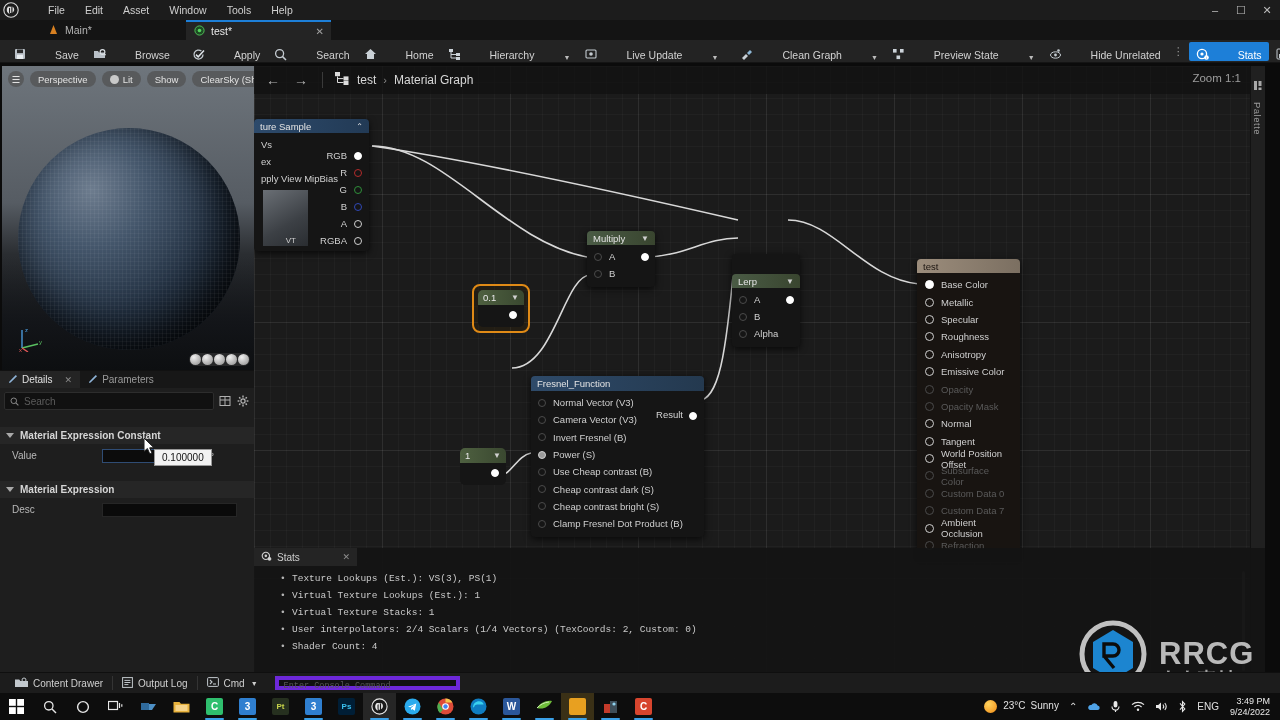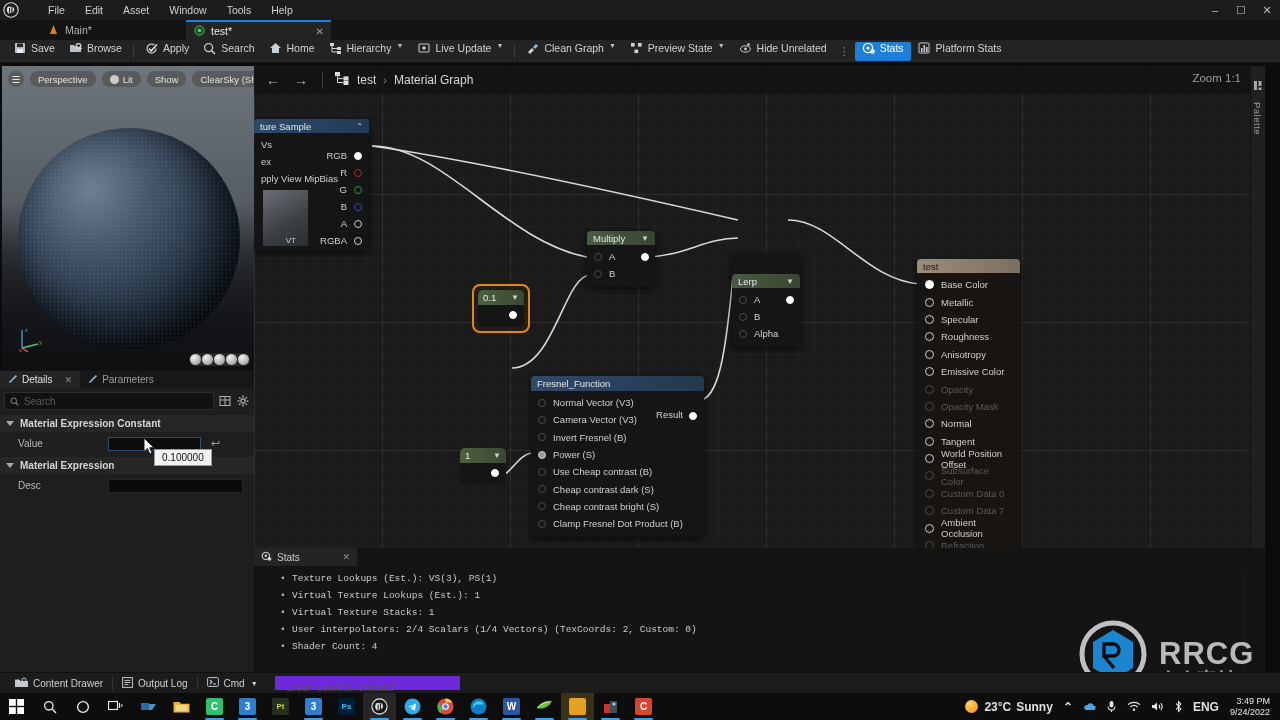--- a/index.html
+++ b/index.html
@@ -48,22 +48,22 @@
   .tab .tab-ico { width: 12px; height: 12px; margin-right: 5px; display:inline-block; }
   .tab .tab-close { position: absolute; right: 7px; font-size: 10px; color: #a0a0a0; }
 
   
   .toolbar {
     position: absolute; top: 40px; left: 0; width: 1280px; height: 23px;
     background: #232323; display: flex; align-items: center; padding-left: 6px;
     border-bottom: 1px solid #141414;
   }
   .tb-btn {
-    display: flex; align-items: flex-start; height: 19px; padding: 0 7px;
-    font-size: 10.5px; color: #d2d2d2; border-radius: 2px; white-space: nowrap;
+    display: flex; align-items: flex-end; height: 19px; padding: 0 7px;
+    font-size: 10.5px; color: #d2d2d2; border-radius: 2px; white-space: nowrap; gap: 24px;
   }
   .tb-btn.active { background: #1d7fd8; color: #fff; }
   .tb-ico { margin-right: 5px; display: inline-flex; width: 13px; height: 13px;
             align-items: center; justify-content: center; }
   .tb-caret { margin-left: 5px; font-size: 7px; color: #bbb; }
   .tb-sep { width: 1px; height: 15px; background: #3a3a3a; margin: 0 4px; }
   .tb-dots { color: #9a9a9a; font-size: 11px; padding: 0 5px; letter-spacing: 0; }
 
   
   .viewport {
@@ -123,25 +123,25 @@
     display: flex; align-items: center; height: 20px; margin: 3px 4px 0 4px; gap: 4px;
   }
   .det-search {
     flex: 1; height: 18px; background: #111; border: 1px solid #2d2d2d;
     display: flex; align-items: center; padding: 0 5px; border-radius: 2px;
   }
   .det-search .ph { font-size: 10px; color: #5c5c5c; margin-left: 5px; }
   .det-icobtn { width: 14px; height: 14px; display: flex; align-items: center; justify-content: center; }
   .det-sec {
     display: flex; align-items: center; height: 17px; background: #262626;
-    margin-top: 4px; padding-left: 6px; font-size: 10px; color: #d6d6d6; font-weight: bold;
+    margin-top: 16px; padding-left: 6px; font-size: 10px; color: #d6d6d6; font-weight: bold;
   }
   .tri { width: 0; height: 0; border-left: 4px solid transparent; border-right: 4px solid transparent;
          border-top: 5px solid #a9a9a9; margin-right: 6px; }
-  .det-row { display: flex; align-items: center; height: 19px; padding-left: 18px; margin-top: 2px; }
+  .det-row { display: flex; align-items: center; height: 19px; padding-left: 12px; margin-top: 2px; }
   .det-label { font-size: 10px; color: #b8b8b8; width: 90px; }
   .det-value-box {
     width: 93px; height: 14px; background: #0c0c0c; border: 1px solid #2f4c74;
     font-size: 9.5px; color: #cfcfcf; padding-left: 4px; line-height: 13px;
   }
   .det-value-box.plain { border-color: #262626; width: 135px; background: #0a0a0a; }
   .det-reset { margin-left: 10px; font-size: 11px; color: #9a9a9a; }
   .cursor-arrow { position: absolute; left: 144px; top: 438px; z-index: 40; }
   .tooltip {
     position: absolute; left: 154px; top: 449px; background: #f2f2f2; color: #111;
@@ -288,41 +288,41 @@
 
   
   .statusbar {
     position: absolute; left: 0; top: 672px; width: 1280px; height: 21px;
     background: #1c1c1c; display: flex; align-items: center; padding-left: 6px;
     border-top: 1px solid #0f0f0f;
   }
   .sb-btn { display: flex; align-items: center; font-size: 10px; color: #cfcfcf; padding: 0 9px; height: 17px; }
   .sb-sep { width: 1px; height: 14px; background: #343434; }
   .sb-console {
-    width: 185px; height: 14px; background: #111; border: 7px solid #6d28d9;
+    width: 185px; height: 14px; background: #111; border: 4px solid #6d28d9;
     font-family: "Liberation Mono", monospace; font-size: 8.5px; color: #565656;
     line-height: 13px; padding-left: 5px; margin-left: 8px;
   }
 
   
   .taskbar {
     position: absolute; left: 0; top: 693px; width: 1280px; height: 27px;
     background: #0d0d0d; display: flex; align-items: center;
   }
   .tb-item { width: 33px; height: 27px; display: flex; align-items: center;
              justify-content: center; position: relative; }
   .tb-item.open::after {
     content:""; position: absolute; bottom: 0; left: 7px; width: 19px; height: 2px;
     background: #3aa0e8; border-radius: 1px;
   }
   .tb-sq { width: 17px; height: 17px; border-radius: 2px; display: flex;
            align-items: center; justify-content: center; font-size: 10px;
            font-weight: bold; color: #fff; }
   .tray { margin-left: auto; display: flex; align-items: center; padding-right: 4px; gap: 0px; }
-  .tray-item { font-size: 12px; color: #e0e0e0; padding: 0 5px; display: flex; align-items: flex-start; font-weight: bold; }
+  .tray-item { font-size: 10px; color: #e0e0e0; padding: 0 5px; display: flex; align-items: flex-start; }
   .clock { font-size: 9px; color: #e8e8e8; line-height: 11px; text-align: right;
            padding: 0 6px 0 6px; }
   .weather-dot { width: 13px; height: 13px; border-radius: 50%;
                  background: radial-gradient(circle at 35% 32%, #ffd35e, #f08a14); margin-right: 6px; }
 
   
   .wm-logo { position: absolute; left: 1075px; top: 612px; width: 200px; height: 80px; }
 </style>
 </head>
 <body>

